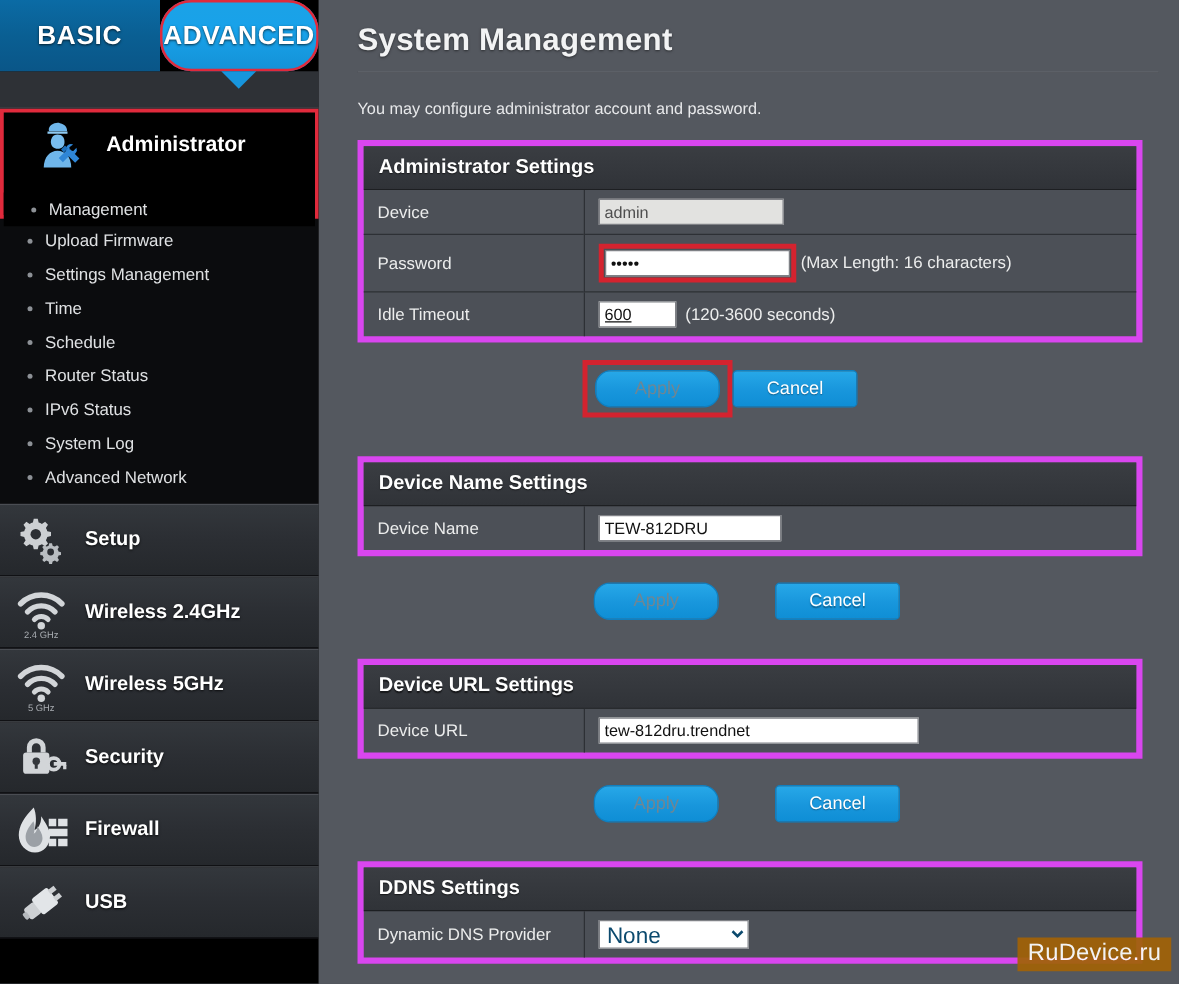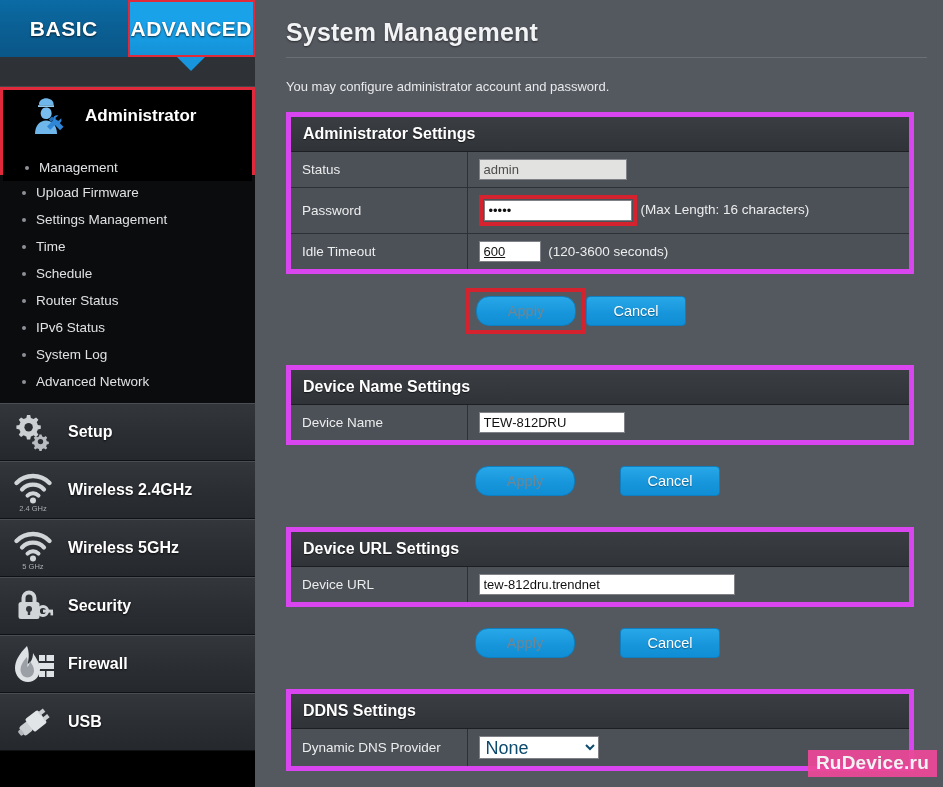--- a/index.html
+++ b/index.html
@@ -29,20 +29,21 @@
     text-shadow: 0 1px 2px rgba(0,0,0,.7);
   }
   .tab-basic {
     background: linear-gradient(180deg,#0b6ba5 0%, #0a5f93 50%, #0a5688 100%);
   }
   .tab-advanced {
     position: relative;
     background: linear-gradient(180deg,#1ba2e6 0%, #18a2ea 45%, #1491d6 100%);
     outline: 2px solid #e02a3c;
     outline-offset: -2px;
+    border-radius: 25px;
   }
   .tab-arrow {
     position: absolute;
     left: 50%; top: 57px;
     margin-left: -14px;
     width: 0; height: 0;
     border-left: 14px solid transparent;
     border-right: 14px solid transparent;
     border-top: 14px solid #1795dd;
     z-index: 6;
@@ -219,24 +220,24 @@
     background: #ffffff;
     color: #0c4a6e;
     font-family: "Liberation Sans", sans-serif;
     font-size: 18px;
     padding: 0 2px;
   }
 
   .watermark {
     position: absolute;
     right: 6px; top: 750px;
-    background: #ec4899;
+    background: #a16207;
     color: #ffffff;
     font-size: 19px;
-    font-weight: bold;
+    font-weight: normal;
     padding: 2px 8px 3px 8px;
     letter-spacing: .2px;
     opacity: .93;
     z-index: 9;
   }
 </style>
 </head>
 <body>
 
 <div id="app">
@@ -416,21 +417,21 @@
 
     <div class="page-title">System Management</div>
     <div class="title-rule"></div>
     <div class="page-desc">You may configure administrator account and password.</div>
 
     <div class="panel">
       <div class="panel-head">Administrator Settings</div>
       <table class="rows">
         <tbody>
             <tr>
-          <td class="lbl">Status</td>
+          <td class="lbl">Device</td>
           <td class="val">
             <input class="txt w-account disabled" readonly="" value="admin" style="">
           </td>
         </tr>
         <tr>
           <td class="lbl">Password</td>
           <td class="val">
             <span class="redbox-pass">
               <input class="txt w-pass" value="•••••" style="">
             </span><span class="hint">(Max Length: 16 characters)</span>

